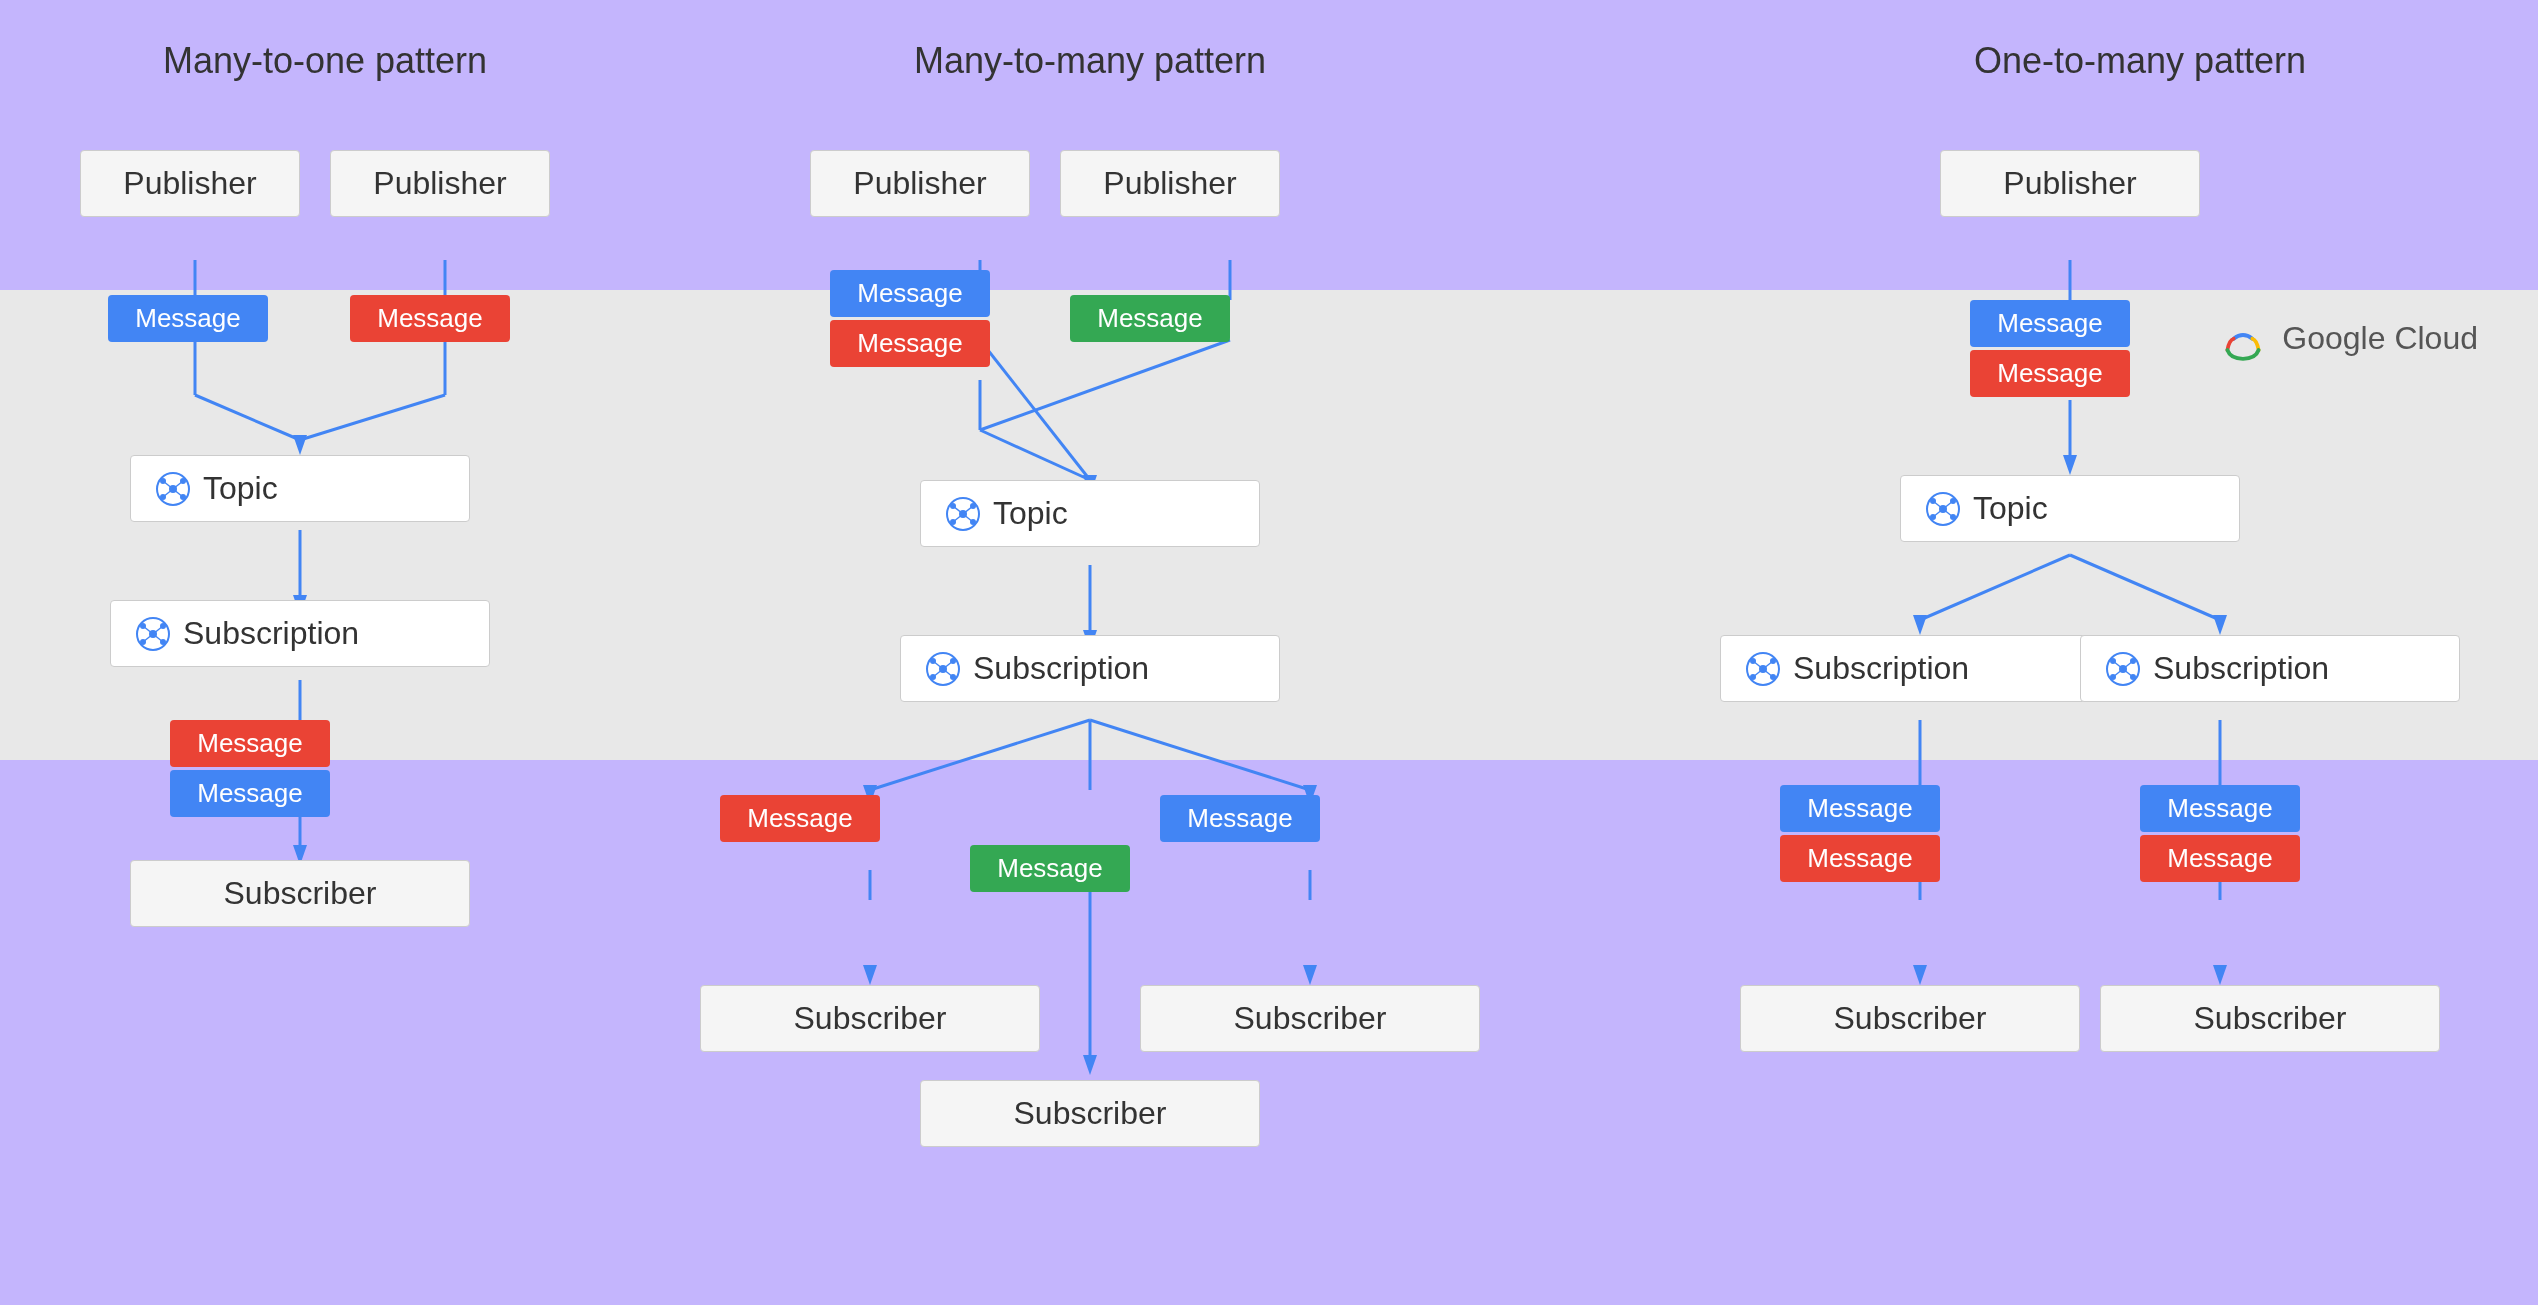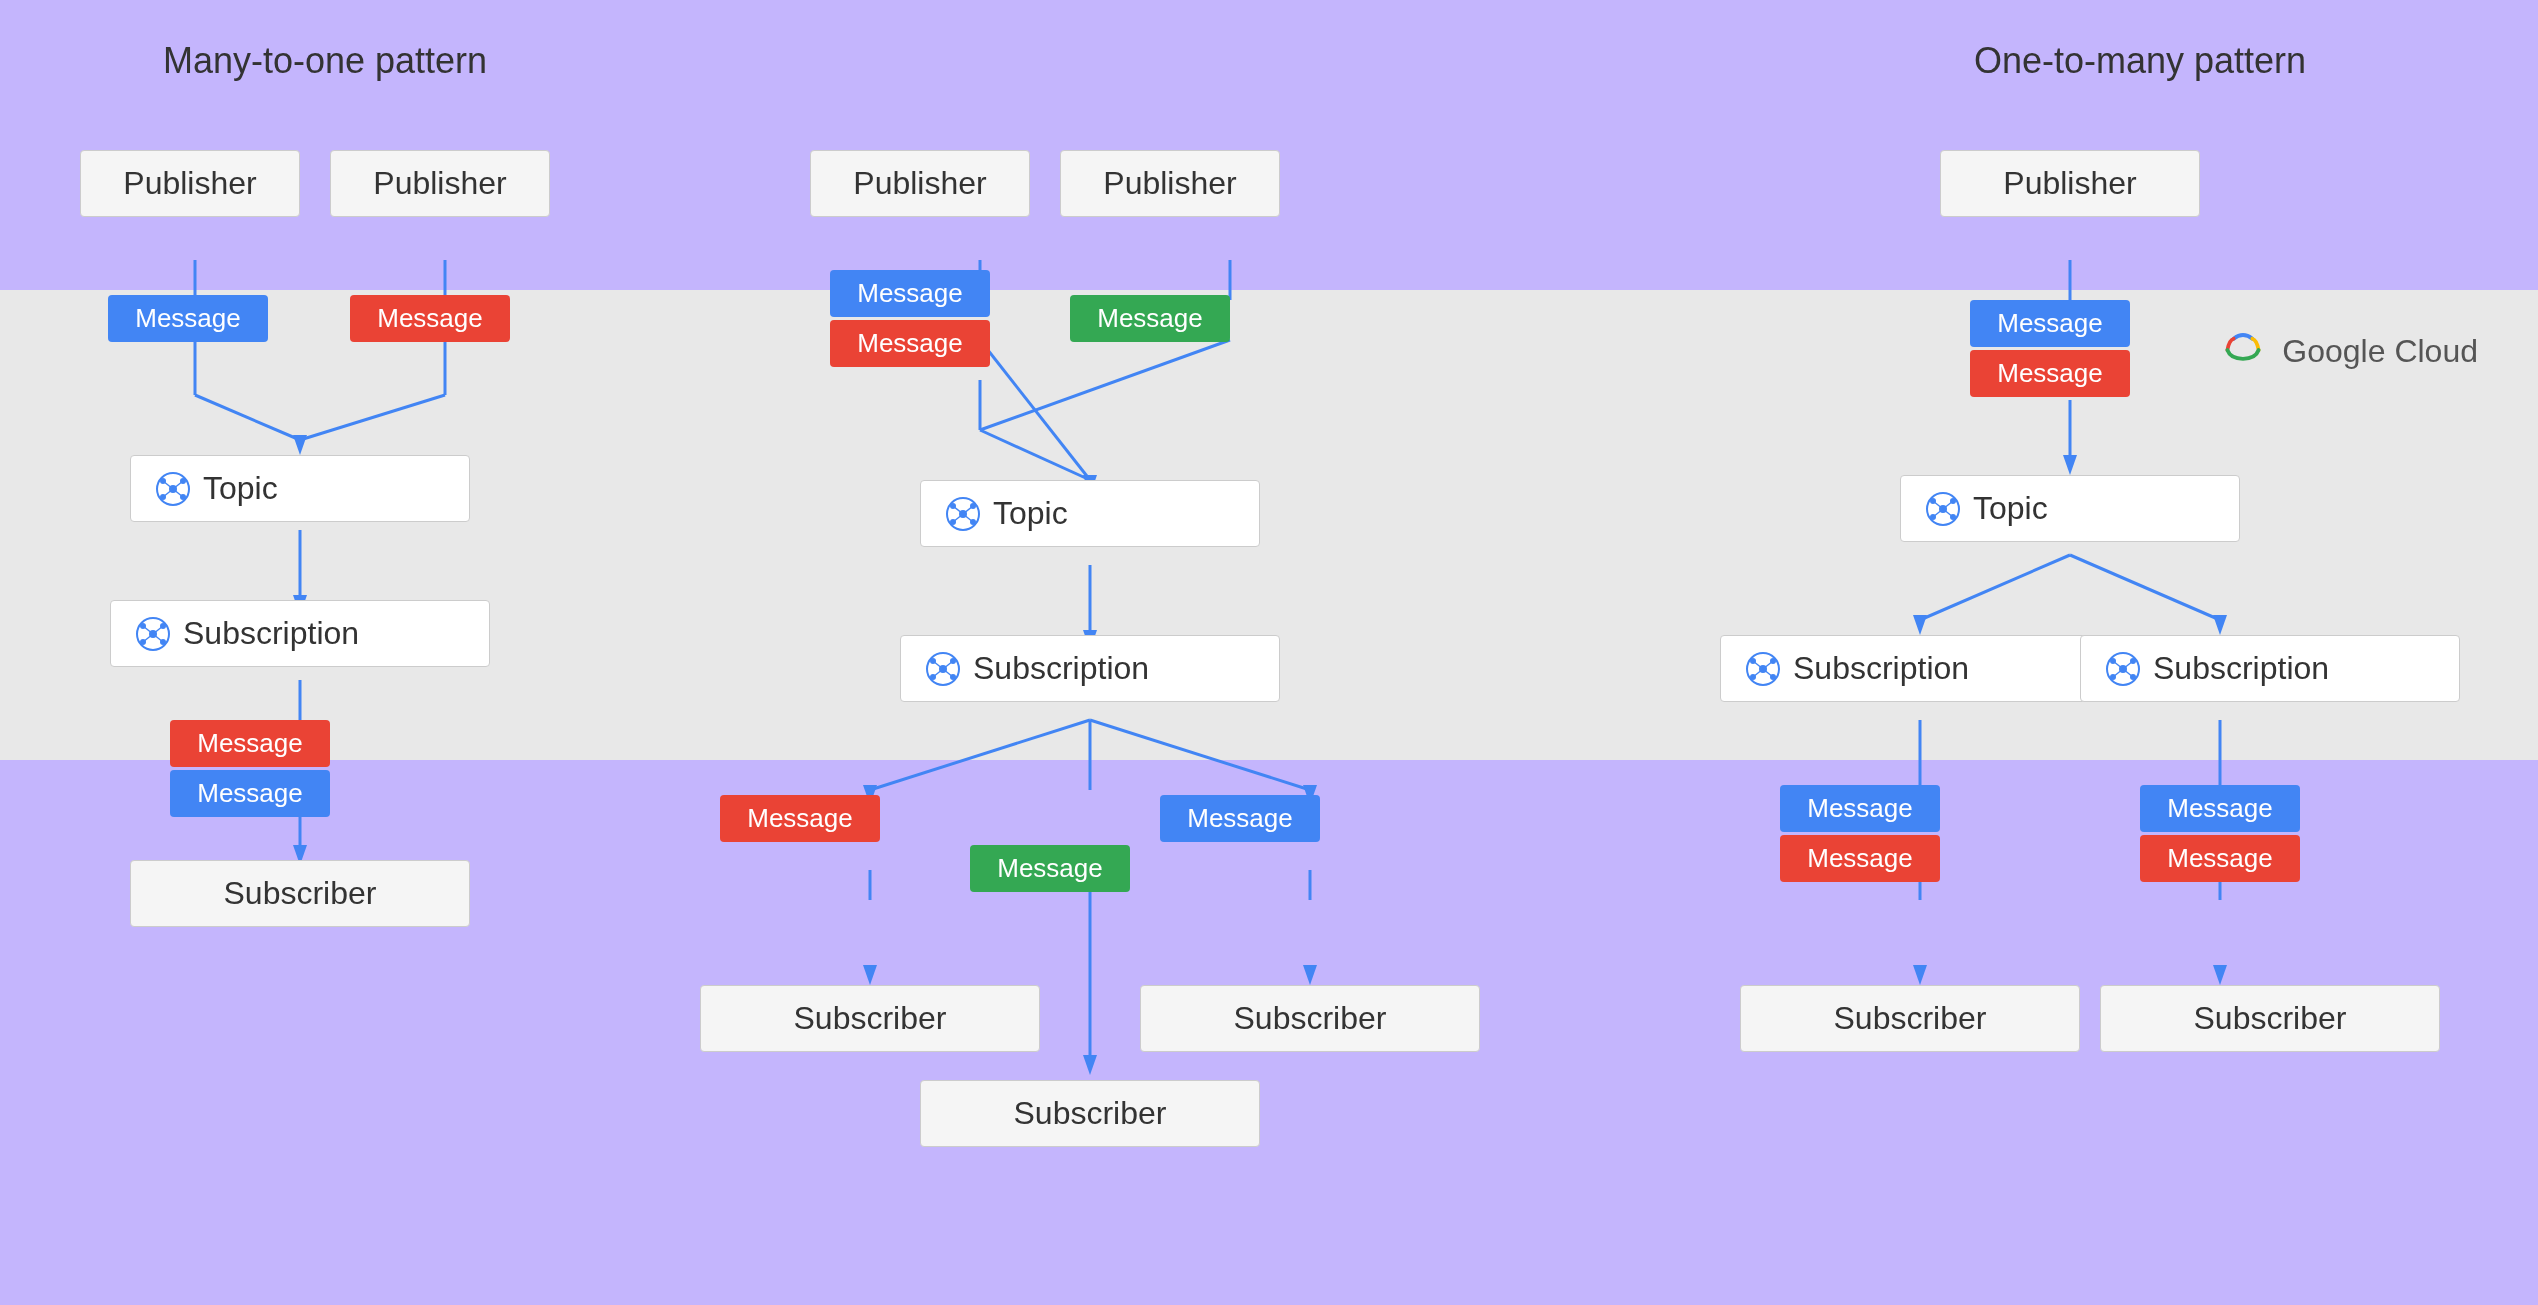--- a/index.html
+++ b/index.html
@@ -93,21 +93,21 @@
       z-index: 1;
       pointer-events: none;
     }
 
     
     .google-cloud-logo {
       position: absolute;
       right: 60px;
       top: 320px;
       display: flex;
-      align-items: flex-end;
+      align-items: flex-start;
       gap: 14px;
       z-index: 10;
     }
     .gc-logo-text {
       font-size: 32px;
       color: #555;
       font-weight: 400;
     }
   </style>
 </head>
@@ -228,20 +228,21 @@
     </svg>
     <span>Subscription</span>
   </div>
 
   <div class="msg msg-red" style="left:170px; top:720px; width:160px;">Message</div>
 
   <div class="msg msg-blue" style="left:170px; top:770px; width:160px;">Message</div>
 
   <div class="box" style="left:130px; top:860px; width:340px;">Subscriber</div>
 
+  <div class="pattern-title" style="position:absolute; left:760px; top:20px; width:660px;">Many-to-many  pattern</div>
 
   <div class="box" style="left:810px; top:150px; width:220px;">Publisher</div>
 
   <div class="box" style="left:1060px; top:150px; width:220px;">Publisher</div>
 
   <div class="msg msg-blue" style="left:830px; top:270px; width:160px;">Message</div>
 
   <div class="msg msg-red" style="left:830px; top:320px; width:160px;">Message</div>
 
   <div class="msg msg-green" style="left:1070px; top:295px; width:160px;">Message</div>

